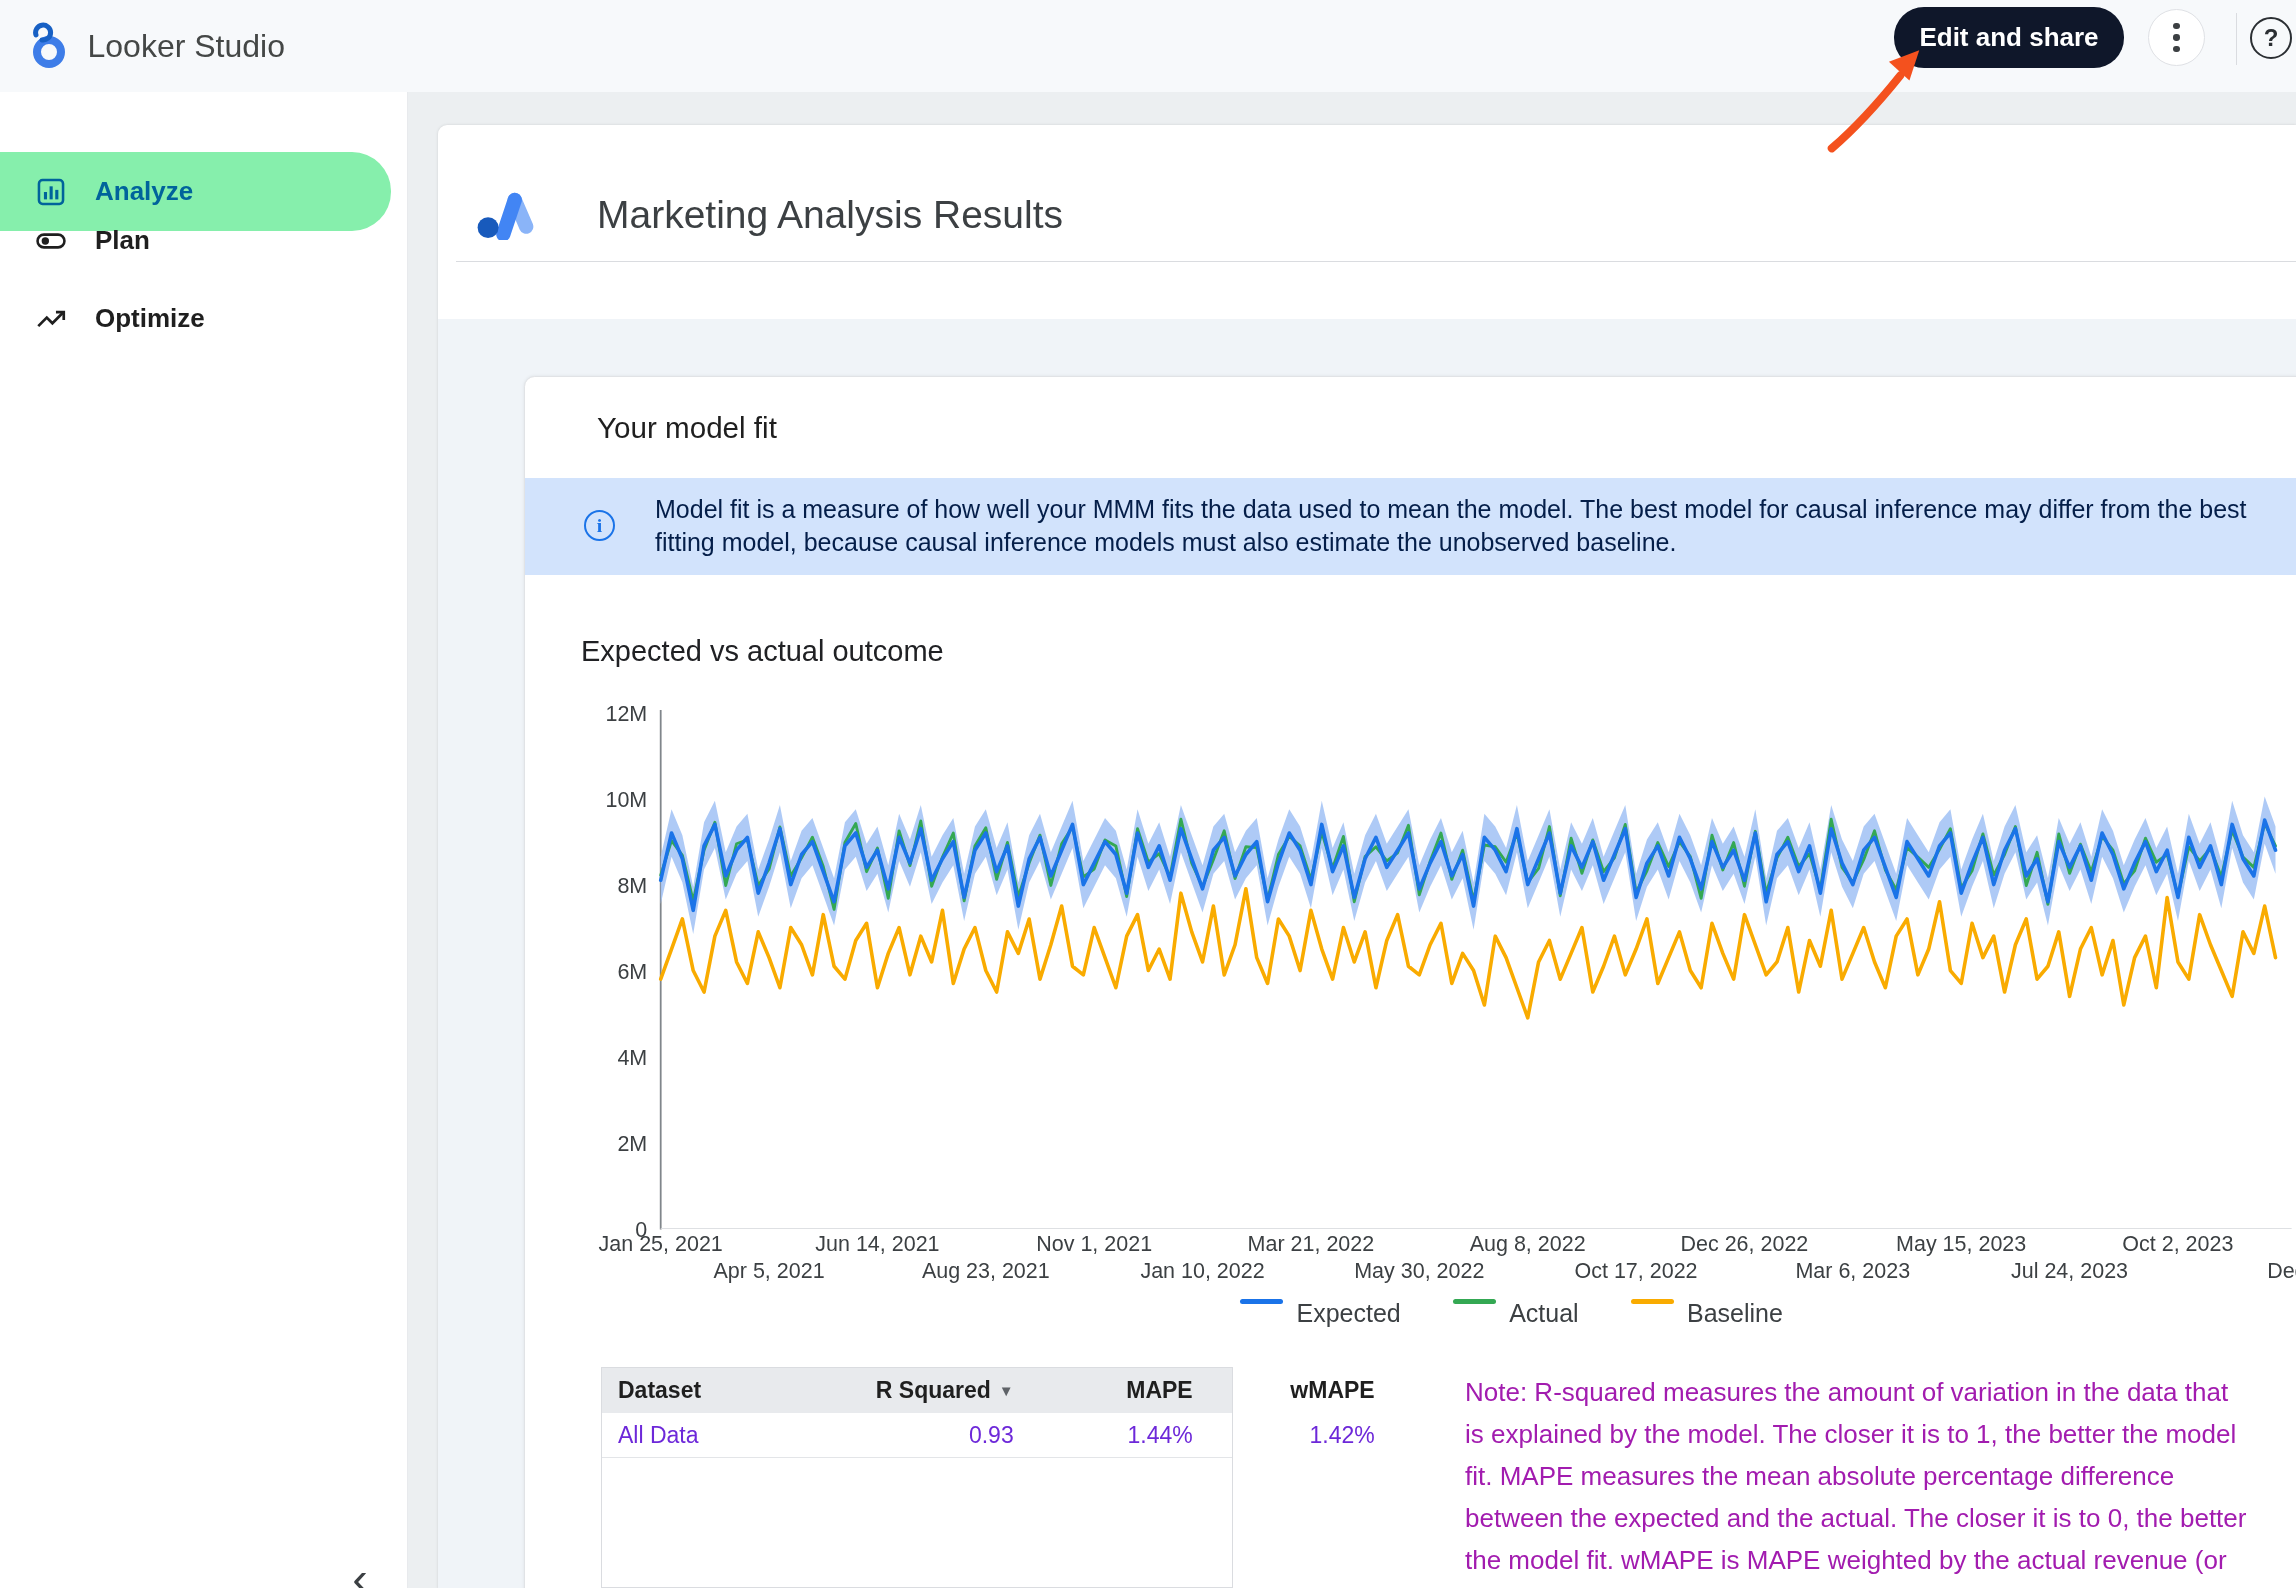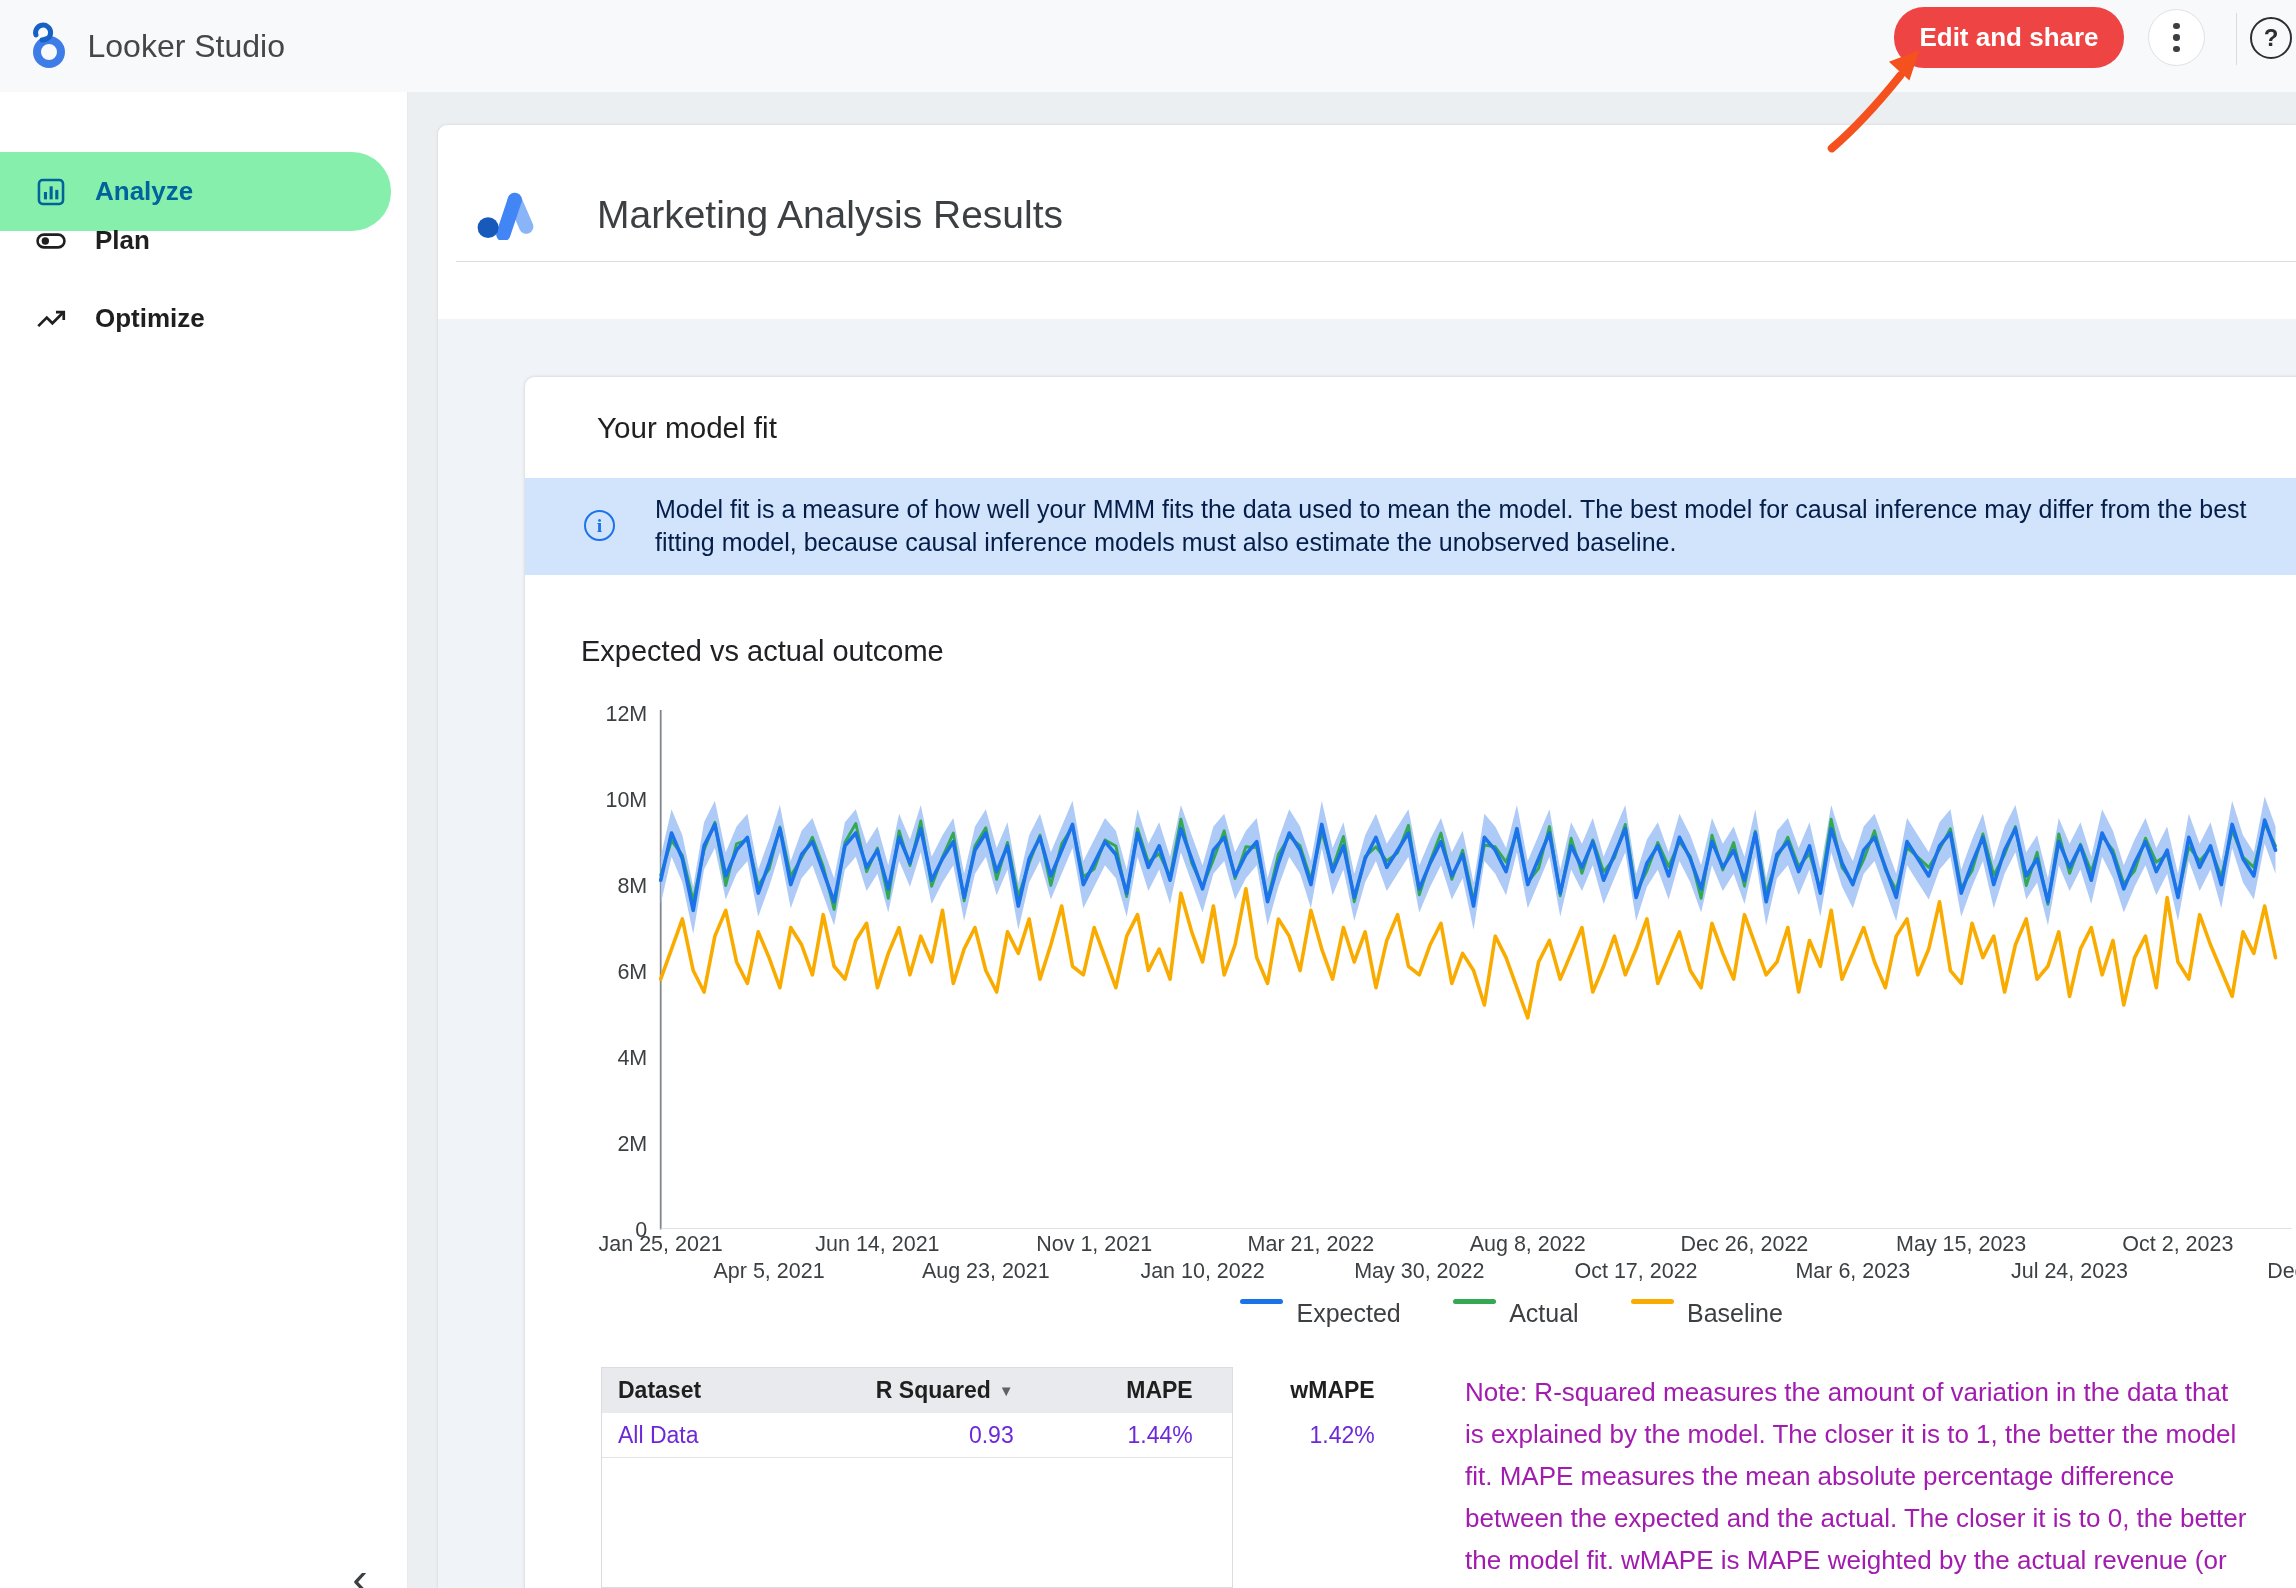--- a/index.html
+++ b/index.html
@@ -4,21 +4,21 @@
 <style>
   * { box-sizing: border-box; margin: 0; padding: 0; }
   html,body { width:2296px; height:1589px; overflow:hidden; background:#fff;
               font-family:"Liberation Sans", sans-serif; color:#202124; }
 
   
   .topbar { position:absolute; left:0; top:0; width:2296px; height:92px; background:#f7f9fb; z-index:4; }
   .brand { position:absolute; left:21.5px; top:0; height:92px; display:flex; align-items:center; gap:18px; }
   .brand-title { font-size:32px; color:#444746; }
   .btn-edit { position:absolute; left:1894px; top:7.2px; width:230px; height:61px; border-radius:30px;
-              background:#ef4444; color:#fff; font-size:26px; font-weight:bold; border:none;
+              background:#0f172a; color:#fff; font-size:26px; font-weight:bold; border:none;
               display:flex; align-items:center; justify-content:center; cursor:pointer; }
   .kebab { position:absolute; left:2148px; top:9px; width:57px; height:57px; border:1.8px solid #dfe1e5;
            border-radius:50%; background:#fff; display:flex; flex-direction:column; gap:5.4px;
            align-items:center; justify-content:center; cursor:pointer; }
   .kebab span { width:6.3px; height:6.3px; border-radius:50%; background:#3c4043; }
   .topbar-divider { position:absolute; left:2236px; top:12.5px; width:0.9px; height:52px; background:#dadce0; }
   .help { position:absolute; left:2250px; top:17px; width:42px; height:42px; border:2.7px solid #2b2f33;
           border-radius:50%; display:flex; align-items:center; justify-content:center;
           font-size:24px; font-weight:bold; color:#2b2f33; cursor:pointer; background:#f7f9fb; }
 

